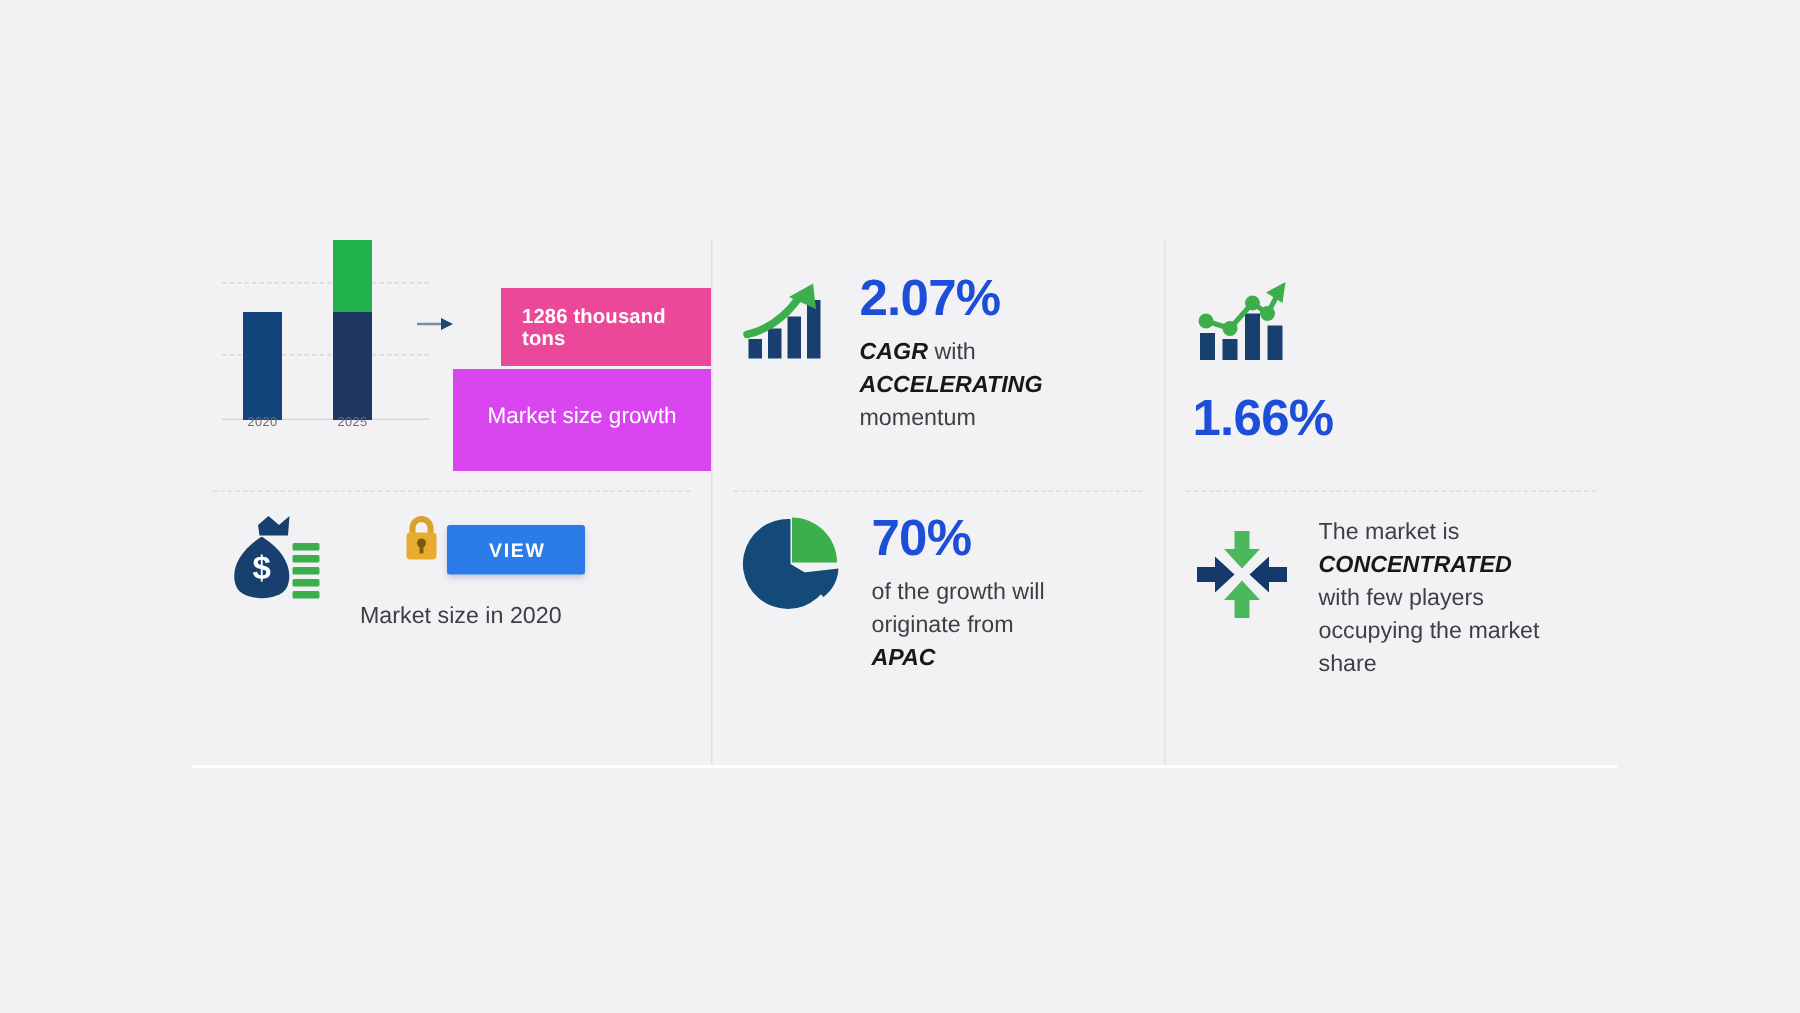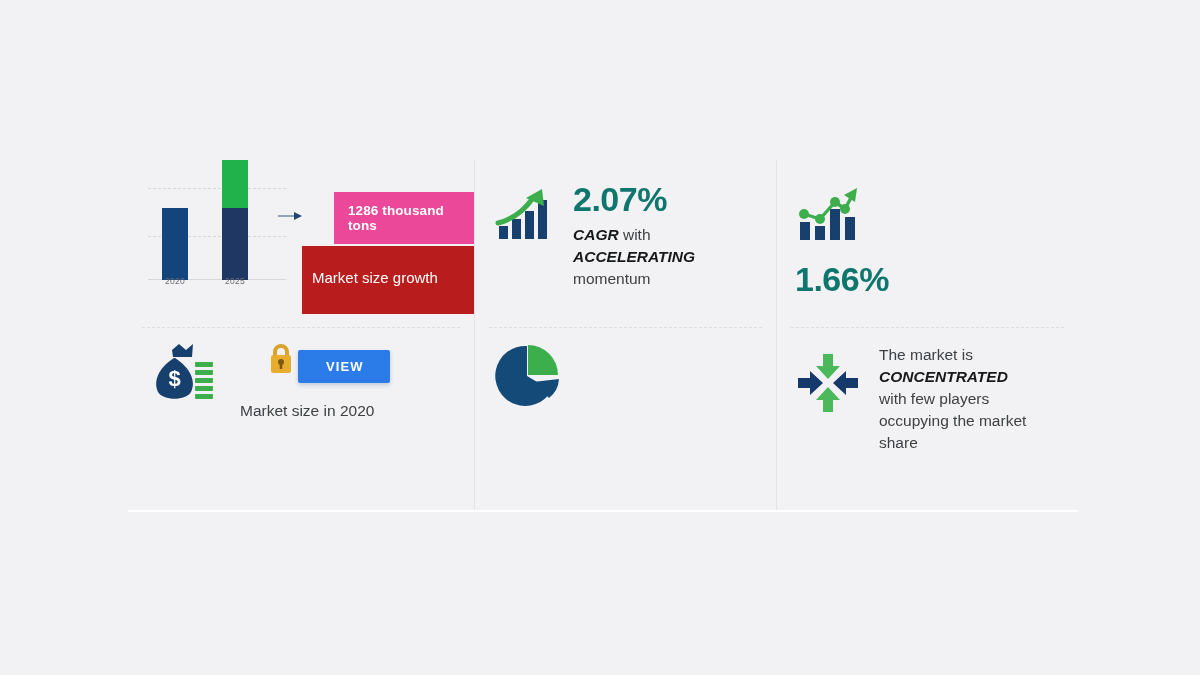--- a/index.html
+++ b/index.html
@@ -56,21 +56,21 @@
     align-items: center;
     justify-content: center;
   }
   .text-wrap {
     flex: 1 1 auto;
   }
 
   .big-number {
     font-size: 34px;
     font-weight: bold;
-    color: #0f766e;
+    color: #1d4ed8;
     line-height: 1.05;
     letter-spacing: -0.5px;
     margin-bottom: 6px;
   }
   .desc {
     font-size: 15.5px;
     color: #3d3f42;
     line-height: 1.42;
   }
   .desc b {
@@ -130,23 +130,24 @@
   .callout-top {
     background: #ec4899;
     color: #ffffff;
     font-size: 13.5px;
     font-weight: bold;
     padding: 11px 10px 11px 14px;
     letter-spacing: .1px;
     margin-left: 32px;
   }
   .callout-bottom {
-    background: #b91c1c;
+    background: #d946ef;
     color: #ffffff;
     font-size: 15px;
+    text-align: center;
     padding: 22px 10px 26px;
     line-height: 1.3;
     margin-top: 2px;
   }
   .callout-arrow {
     position: absolute;
     left: -24px;
     top: 19px;
     width: 24px;
     height: 10px;
@@ -321,20 +322,28 @@
         <svg width="70" height="70" viewBox="0 0 70 70">
 
           <path d="M34 34 L34 4 A30 30 0 1 0 58.5 48.5 Z" fill="#134a78"></path>
 
           <path d="M35 33 L35 3 A30 30 0 0 1 65 33 Z" fill="#3dae4c"></path>
 
           <path d="M40 40 L66 37 A26 26 0 0 1 56 56 Z" fill="#134a78"></path>
         </svg>
       </div>
       <div class="gap14"></div>
+      <div class="text-wrap">
+        <div class="big-number">70%</div>
+        <div class="desc">
+          <span>of the growth will</span><br>
+          <span>originate from</span><br>
+          <b>APAC</b>
+        </div>
+      </div>
     </div>
 
     <div class="cell row2 col3" style="padding-top:10px;">
       <div class="icon-wrap" style="margin-top:12px;">
         <svg width="66" height="66" viewBox="0 0 66 66">
 
           <path d="M28 4 h10 v12 h7 l-12 13 l-12 -13 h7 z" fill="#4cb85c"></path>
 
           <path d="M33 37 l12 13 h-7 v12 h-10 v-12 h-7 z" fill="#4cb85c"></path>
 

